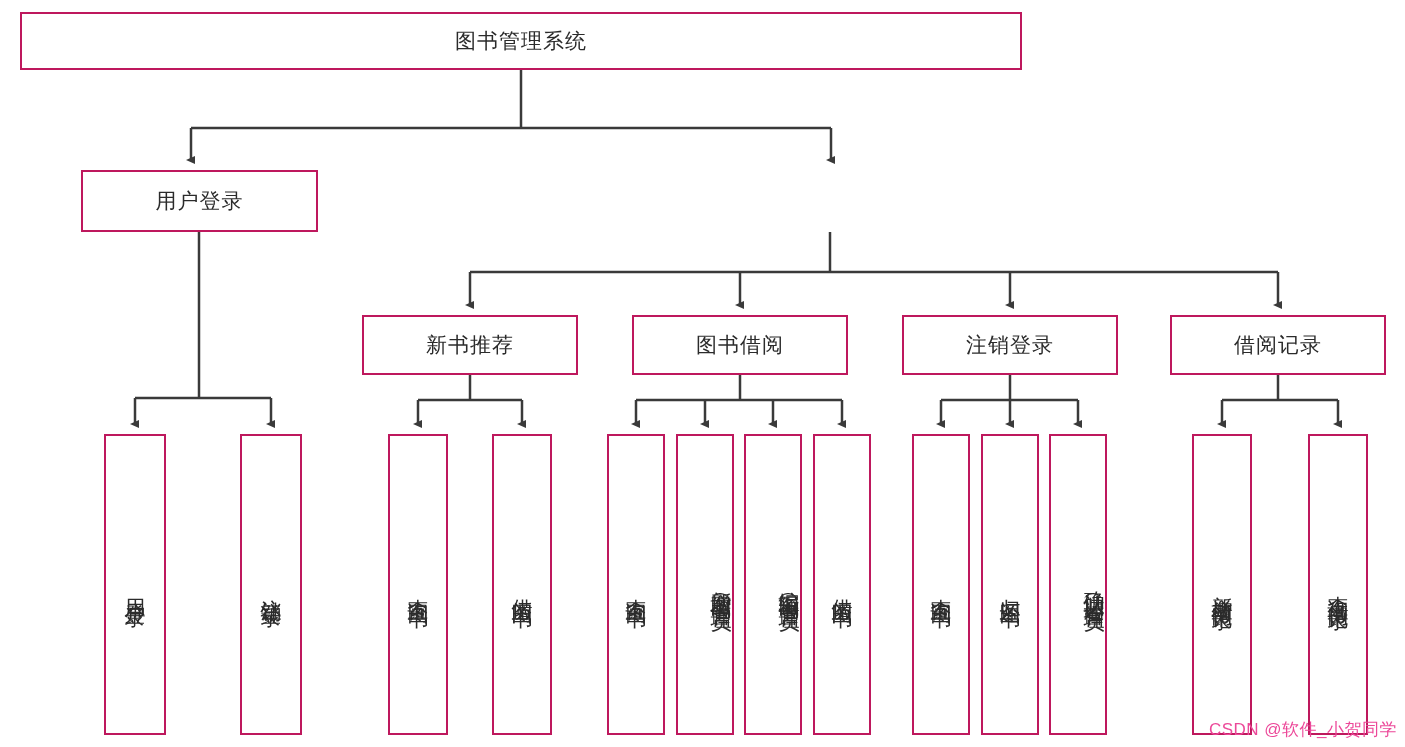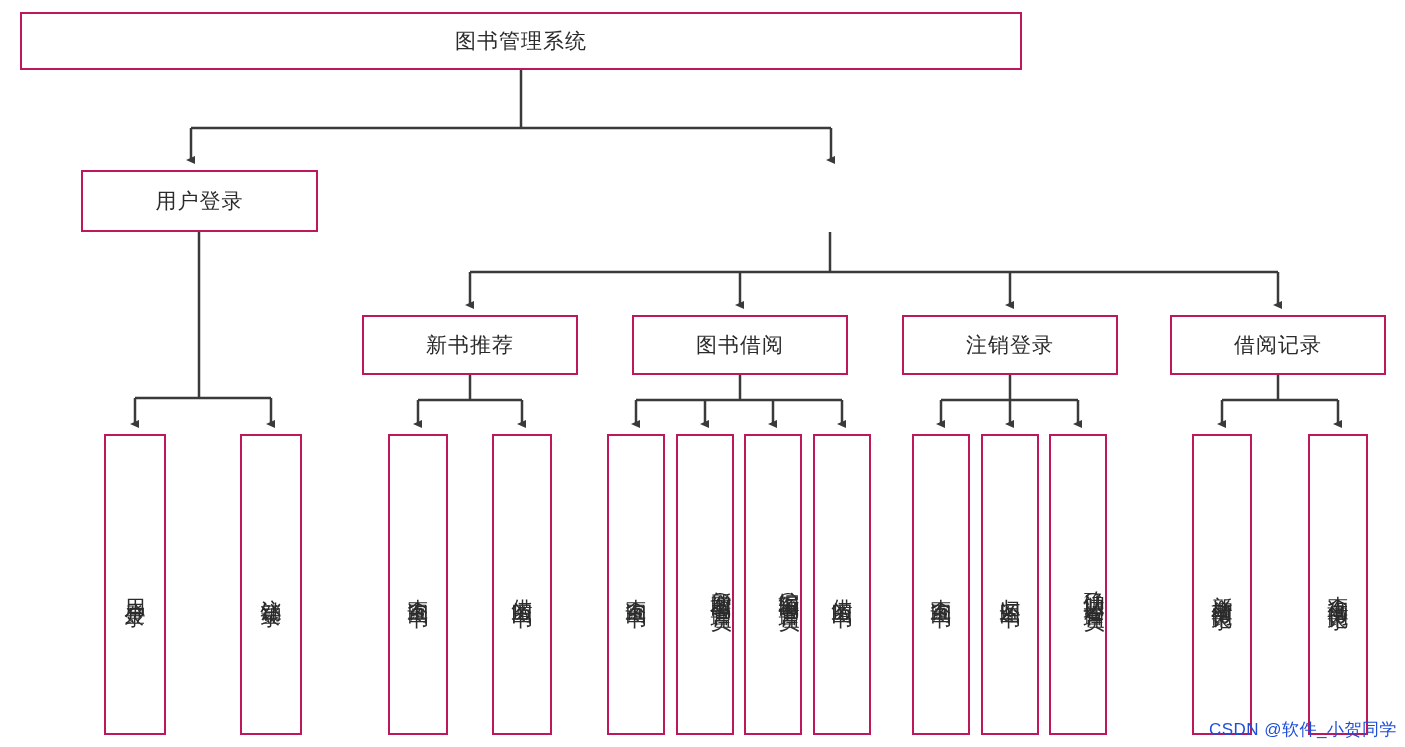--- a/index.html
+++ b/index.html
@@ -50,21 +50,21 @@
     line-height: 1.05;
   }
   .node.vert.mid {
     align-items: center;
   }
   .watermark {
     position: absolute;
     right: 8px;
     bottom: 6px;
     font-size: 17px;
-    color: #1d4ed8;
+    color: #ec4899;
     letter-spacing: 0.5px;
     white-space: nowrap;
   }
 </style>
 </head>
 <body>
 
 <div id="canvas">
 
   <svg class="edges" viewBox="0 0 1405 747">

